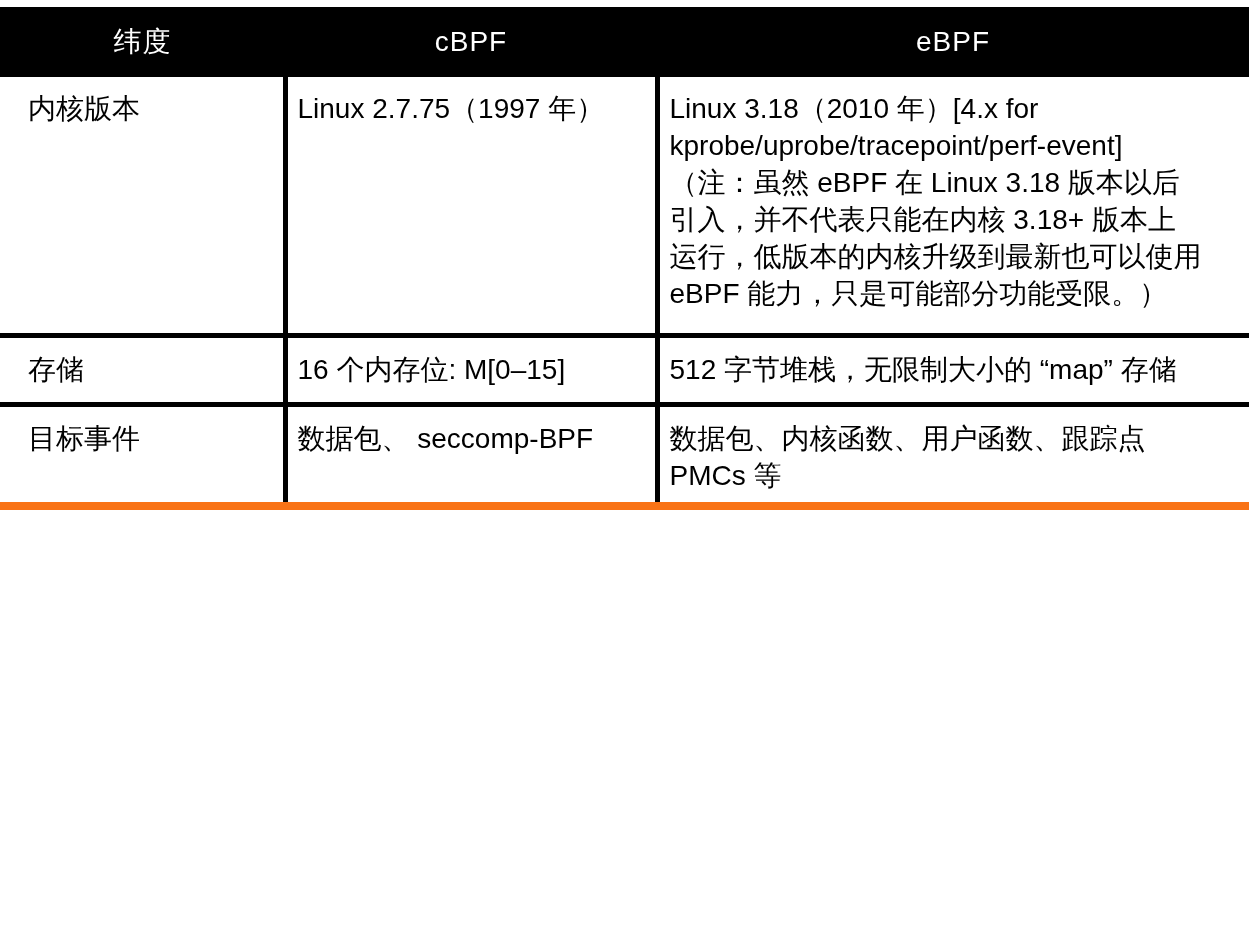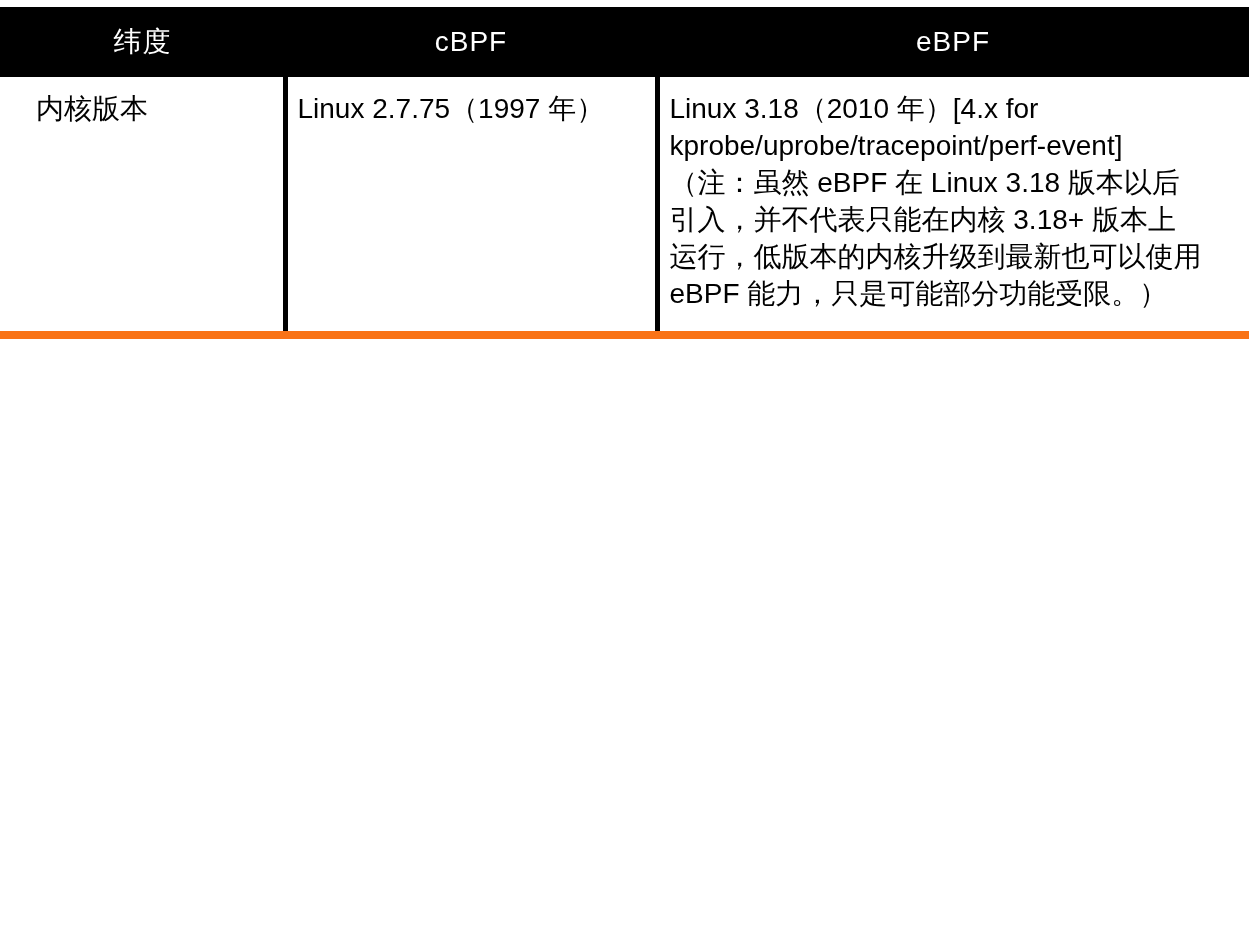--- a/index.html
+++ b/index.html
@@ -46,21 +46,21 @@
     vertical-align: top;
     font-size: 28px;
     line-height: 37px;
     padding: 13px 10px 8px 10px;
     white-space: pre-line;
     position: relative;
     overflow: hidden;
   }
   tbody tr:first-child td { border-top: none; }
   tbody td + td { border-left: 5px solid #000000; }
-  tbody td.dim { padding-left: 36px; }
+  tbody td.dim { padding-left: 28px; }
 
   
   tbody td.dim::before {
     content: "";
     position: absolute;
     left: -28px;
     top: -13px;
     width: 5px;
     height: 16px;
     background: #000000;
@@ -103,15 +103,26 @@
       <tr class="r1">
         <td class="dim">内核版本</td>
         <td class="cbpf">Linux 2.7.75（1997 年）</td>
         <td class="ebpf">Linux 3.18（2010 年）[4.x for
 kprobe/uprobe/tracepoint/perf-event]
 （注：虽然 eBPF 在 Linux 3.18 版本以后
 引入，并不代表只能在内核 3.18+ 版本上
 运行，低版本的内核升级到最新也可以使用
 eBPF 能力，只是可能部分功能受限。）</td>
       </tr>
+      <tr class="r4">
+        <td class="dim">存储</td>
+        <td class="cbpf">16 个内存位: M[0–15]</td>
+        <td class="ebpf">512 字节堆栈，无限制大小的 “map” 存储</td>
+      </tr>
+      <tr class="r6">
+        <td class="dim">目标事件</td>
+        <td class="cbpf">数据包、 seccomp-BPF</td>
+        <td class="ebpf">数据包、内核函数、用户函数、跟踪点
+PMCs 等</td>
+      </tr>
     </tbody>
   </table>
 </div>
 
 </body></html>

